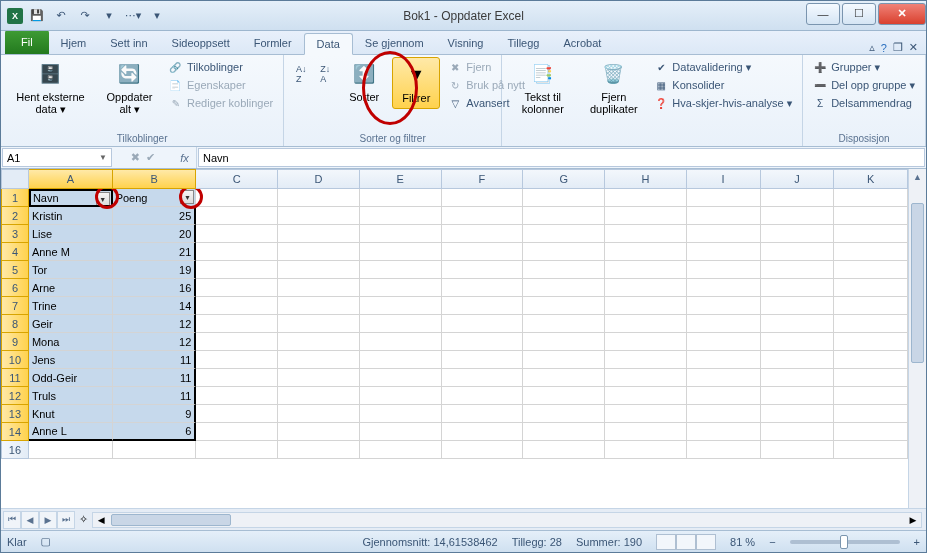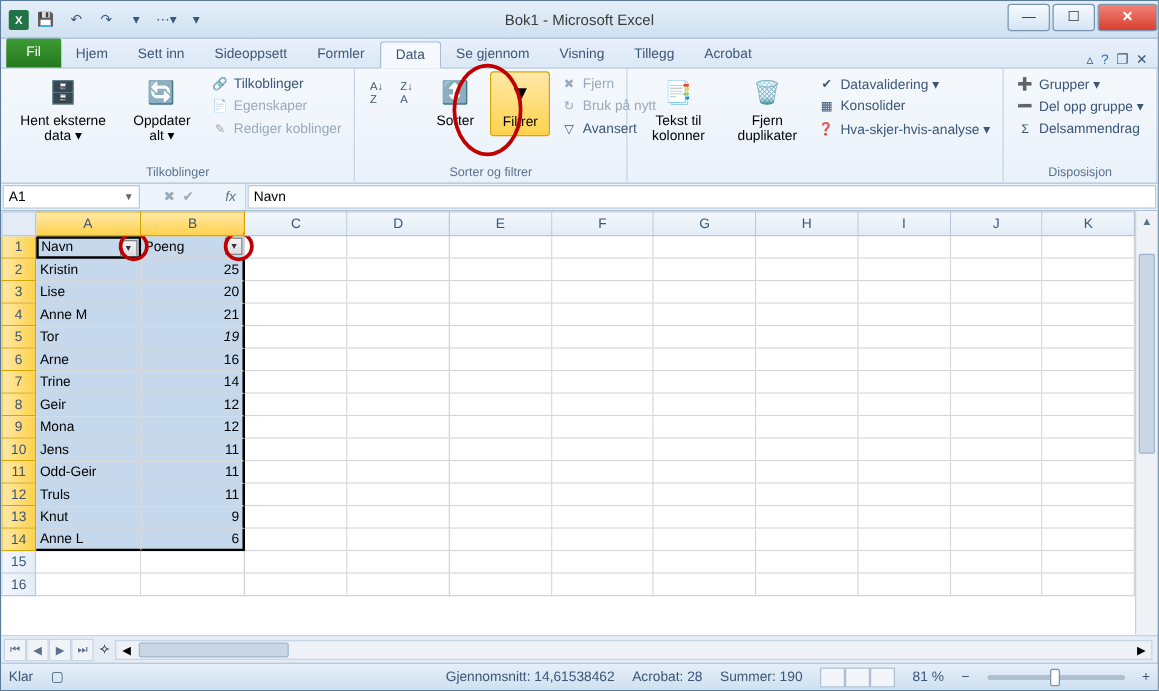--- a/index.html
+++ b/index.html
@@ -93,21 +93,21 @@
   <div class="titlebar">
     <div class="left">
       <div class="excel-icon">X</div>
       <div class="qat-btn">💾</div>
       <div class="qat-btn">↶</div>
       <div class="qat-btn">↷</div>
       <div class="qat-btn">▾</div>
       <div class="qat-btn">⋯▾</div>
       <div class="qat-btn">▾</div>
     </div>
-    <div class="center">Bok1 - Microsoft Excel</div>
+    <div class="center">Bok1 - Oppdater Excel</div>
     <div class="right">
       <div class="winbtn">—</div>
       <div class="winbtn">☐</div>
       <div class="winbtn close">✕</div>
     </div>
   </div>
 
   <div class="ribbon-tabs">
     <div class="file-tab">Fil</div>
     <div id="rtabs-container" style="display:flex;">
@@ -324,21 +324,21 @@
             <div class="cell" style="width: 82px;"></div>
             <div class="cell" style="width: 82px;"></div>
             <div class="cell" style="width: 82px;"></div>
             <div class="cell" style="width: 74px;"></div>
             <div class="cell" style="width: 74px;"></div>
             <div class="cell" style="width: 74px;"></div>
           </div>
           <div class="row">
             <div class="rowhdr sel">5</div>
             <div class="cell sel" style="width: 84px;">Tor</div>
-            <div class="cell sel num" style="width: 84px; border-right: 2px solid rgb(0, 0, 0); font-style: italic;">19</div>
+            <div class="cell sel num" style="width: 84px; border-right: 2px solid rgb(0, 0, 0);">19</div>
             <div class="cell" style="width: 82px;"></div>
             <div class="cell" style="width: 82px;"></div>
             <div class="cell" style="width: 82px;"></div>
             <div class="cell" style="width: 82px;"></div>
             <div class="cell" style="width: 82px;"></div>
             <div class="cell" style="width: 82px;"></div>
             <div class="cell" style="width: 74px;"></div>
             <div class="cell" style="width: 74px;"></div>
             <div class="cell" style="width: 74px;"></div>
           </div>
@@ -451,34 +451,20 @@
             <div class="cell" style="width: 82px;"></div>
             <div class="cell" style="width: 82px;"></div>
             <div class="cell" style="width: 74px;"></div>
             <div class="cell" style="width: 74px;"></div>
             <div class="cell" style="width: 74px;"></div>
           </div>
           <div class="row">
             <div class="rowhdr sel">14</div>
             <div class="cell sel" style="width: 84px; border-bottom: 2px solid rgb(0, 0, 0);">Anne L</div>
             <div class="cell sel num" style="width: 84px; border-bottom: 2px solid rgb(0, 0, 0); border-right: 2px solid rgb(0, 0, 0);">6</div>
-            <div class="cell" style="width: 82px;"></div>
-            <div class="cell" style="width: 82px;"></div>
-            <div class="cell" style="width: 82px;"></div>
-            <div class="cell" style="width: 82px;"></div>
-            <div class="cell" style="width: 82px;"></div>
-            <div class="cell" style="width: 82px;"></div>
-            <div class="cell" style="width: 74px;"></div>
-            <div class="cell" style="width: 74px;"></div>
-            <div class="cell" style="width: 74px;"></div>
-          </div>
-          <div class="row">
-            <div class="rowhdr">15</div>
-            <div class="cell" style="width: 84px;"></div>
-            <div class="cell" style="width: 84px;"></div>
             <div class="cell" style="width: 82px;"></div>
             <div class="cell" style="width: 82px;"></div>
             <div class="cell" style="width: 82px;"></div>
             <div class="cell" style="width: 82px;"></div>
             <div class="cell" style="width: 82px;"></div>
             <div class="cell" style="width: 82px;"></div>
             <div class="cell" style="width: 74px;"></div>
             <div class="cell" style="width: 74px;"></div>
             <div class="cell" style="width: 74px;"></div>
           </div>
@@ -520,21 +506,21 @@
           <div class="arr" style="margin-left:auto;">▶</div>
       </div>
     </div>
   </div>
 
   <div class="statusbar">
     <span>Klar</span>
     <span>▢</span>
     <div class="spacer"></div>
     <span><span>Gjennomsnitt:</span> <span>14,61538462</span></span>
-    <span><span>Acrobat:</span> <span>28</span></span>
+    <span><span>Tillegg:</span> <span>28</span></span>
     <span><span>Summer:</span> <span>190</span></span>
     <div class="viewbtns">
       <div class="vb"></div>
       <div class="vb"></div>
       <div class="vb"></div>
     </div>
     <span>81 %</span>
     <span>−</span>
     <div class="zoomslider">
         <div class="zh"></div>

